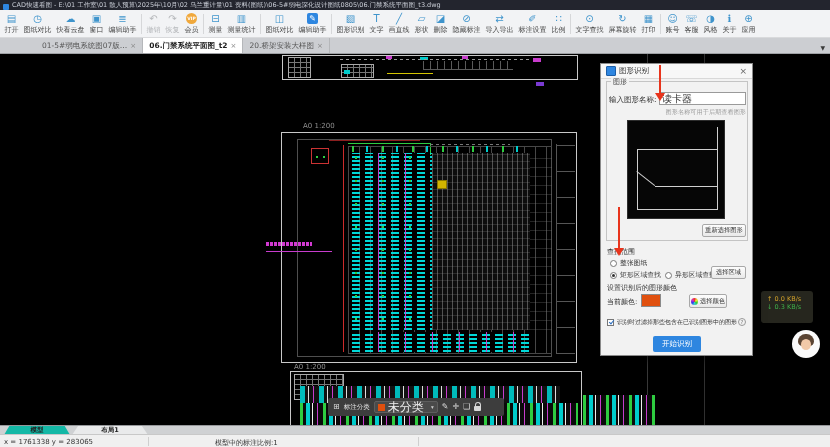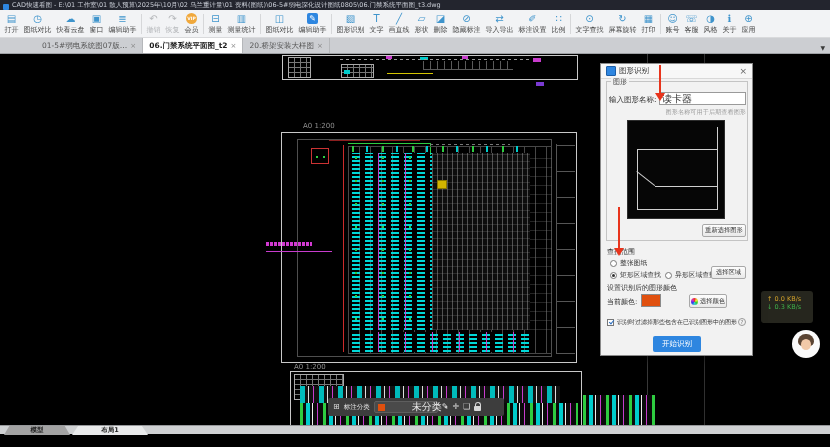--- a/index.html
+++ b/index.html
@@ -103,31 +103,31 @@
     border-radius:50%;background:#f2c9a8;}
 
   
   .floatbar{left:328px;top:398px;width:176px;height:18px;background:#3d3d3d;border-radius:2px;
     display:flex;align-items:center;gap:4px;padding:0 5px;box-sizing:border-box;z-index:6;}
   .fb-icon{font-size:8px;color:#d8d8d8;line-height:1;}
   .fb-label{font-size:6.5px;color:#e8e8e8;white-space:nowrap;}
   .fb-dd{display:flex;align-items:center;gap:3px;background:#4a4a4a;border:1px solid #5e5e5e;
     border-radius:2px;height:12px;padding:0 3px;width:64px;box-sizing:border-box;}
   .fb-dd .sw{width:7px;height:7px;background:#e0500f;flex:0 0 auto;}
-  .fb-dd .val{font-size:10px;color:#f0f0f0;white-space:nowrap;flex:1;margin-left:24px;}
+  .fb-dd .val{font-size:12px;color:#f0f0f0;white-space:nowrap;flex:1;}
   .fb-dd .caret{font-size:5.5px;color:#ccc;}
   .lock{width:7px;height:5px;background:#d8d8d8;border-radius:1px;position:relative;margin-top:3px;}
   .lock::before{content:'';position:absolute;left:1px;top:-4px;width:4px;height:4px;
     border:1px solid #d8d8d8;border-bottom:none;border-radius:3px 3px 0 0;}
 
   
   .layoutbar{left:0;top:425px;width:830px;height:9px;background:#cfd1d3;border-top:1px solid #96989b;box-sizing:border-box;}
   .ltab{position:absolute;top:0;height:9px;font-size:6.5px;line-height:9px;text-align:center;
     color:#222;clip-path:polygon(8% 0,92% 0,100% 100%,0 100%);font-weight:bold;}
-  .ltab.active{background:#a3a3a3;font-weight:bold;}
+  .ltab.active{background:#14b8a6;font-weight:bold;}
   .ltab.idle{background:#e9eaeb;}
   .statusbar{left:0;top:434px;width:830px;height:13px;background:#f0f0f0;border-top:1px solid #c8c8c8;box-sizing:border-box;}
   .sb-text{font-size:7px;color:#333;white-space:nowrap;}
   .sb-sep{width:1px;height:9px;background:#cfcfcf;top:2px;}
 </style>
 </head>
 <body>
 
 <div class="screen">
 
@@ -404,14 +404,20 @@
     <span class="fb-icon">✛</span>
     <span class="fb-icon">❏</span>
     <span class="lock"></span>
   </div>
 
   <div class="abs layoutbar">
     <div class="ltab active" style="left:4px;width:66px;">模型</div>
     <div class="ltab idle" style="left:72px;width:76px;">布局1</div>
   </div>
 
+  <div class="abs statusbar">
+    <span class="abs sb-text" style="left:4px;top:3px;">x = 1761338  y = 283065</span>
+    <span class="abs sb-sep" style="left:148px;"></span>
+    <span class="abs sb-text" style="left:215px;top:3px;">模型中的标注比例:1</span>
+    <span class="abs sb-sep" style="left:418px;"></span>
+  </div>
 
 </div>
 
 </body></html>

